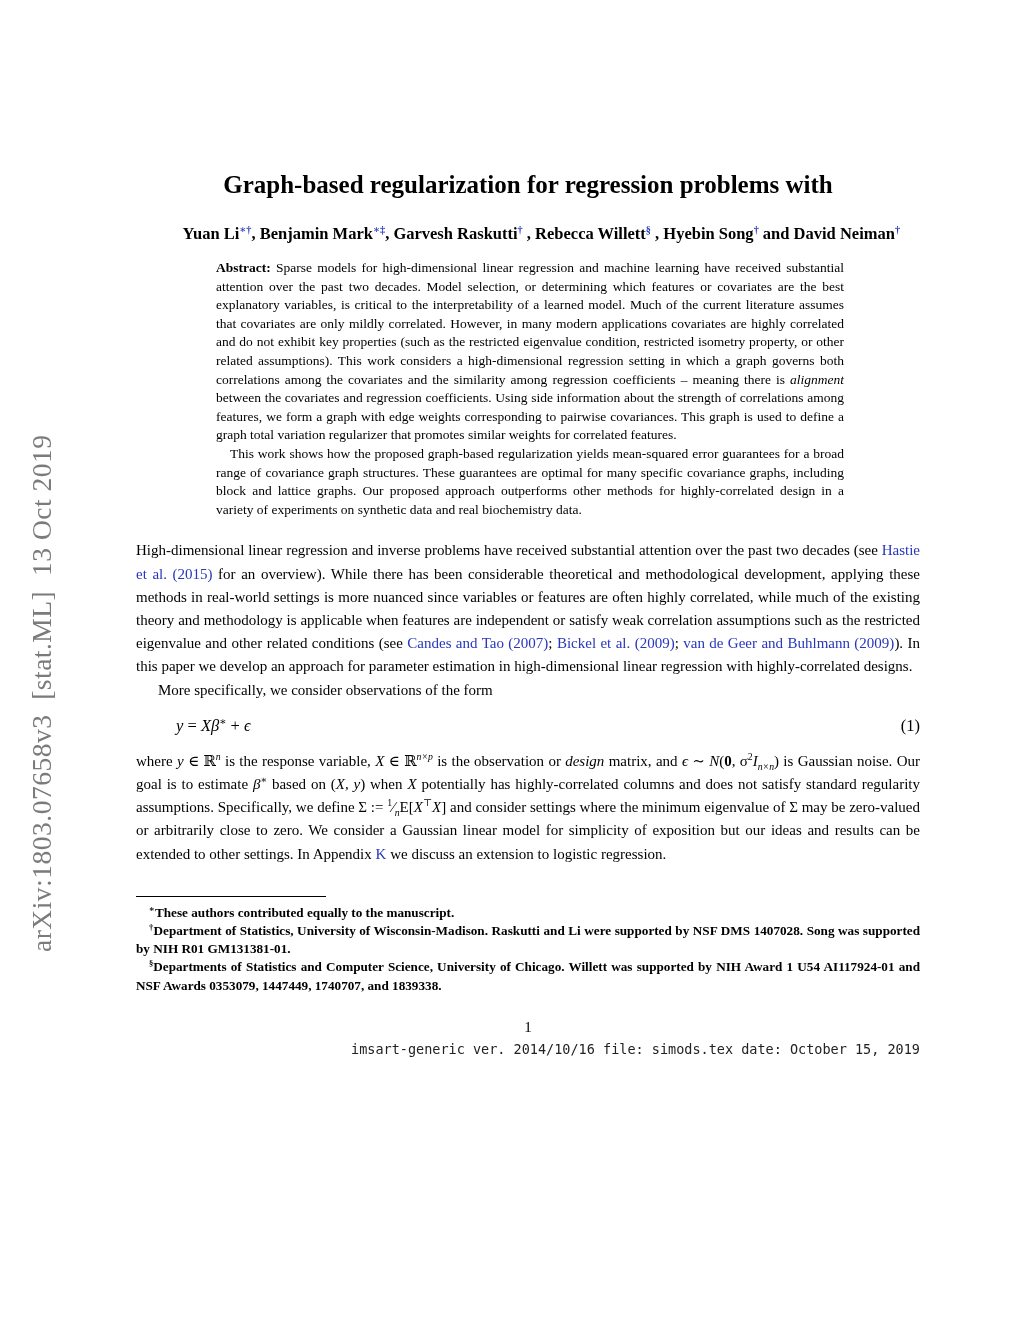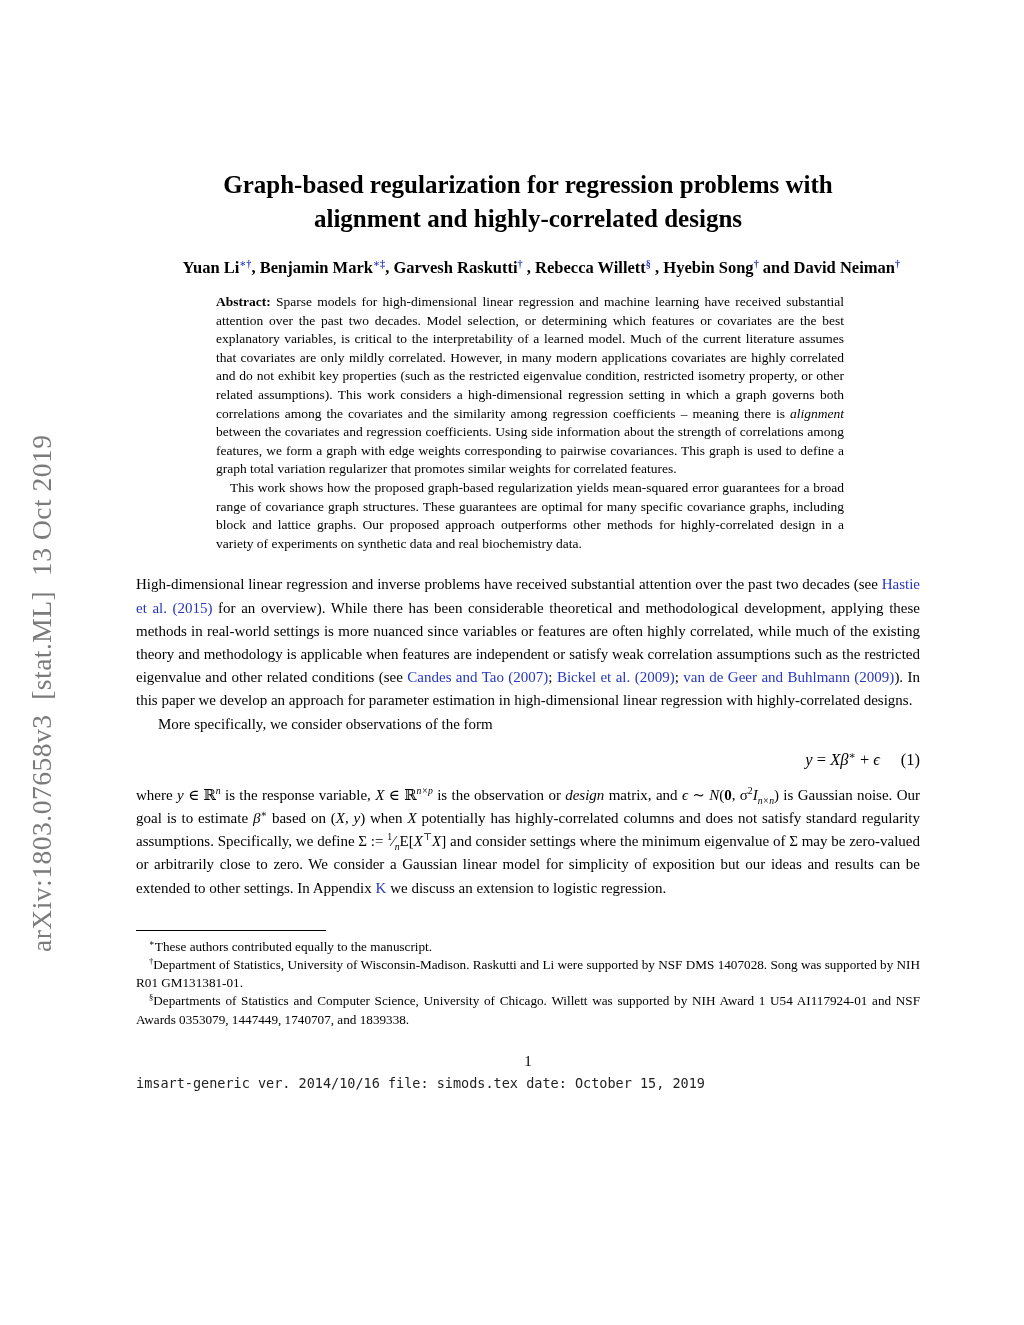--- a/index.html
+++ b/index.html
@@ -42,33 +42,33 @@
   }
   .body-par{
     margin-top:0;font-size:15px;line-height:23.2px;text-align:justify;
   }
   .body-par.first{margin-top:20px;}
   .body-par.indent{text-indent:22px;}
   .equation{
     display:flex;align-items:center;
     margin:14px 0;font-size:16.5px;
   }
-  .eq-body{flex:1;text-align:right;}
+  .eq-body{flex:1;text-align:left;}
   .eq-num{width:40px;text-align:right;}
   .footnote-rule{
     margin-top:30px;width:190px;height:0;
     border-top:1px solid #000;
   }
   .footnotes{
     margin-top:7px;font-size:13.2px;line-height:18.2px;text-align:justify;
   }
-  .footnotes p{text-indent:13px;}
+  .footnotes p{text-indent:13px;font-weight:bold;}
   .page-number{margin-top:24px;text-align:center;font-size:15px;}
   .colophon{
-    margin-top:5px;text-align:left;
+    margin-top:5px;text-align:right;
     font-family:"DejaVu Sans Mono","Liberation Mono",monospace;
     font-size:13.5px;color:#222;
   }
   
   .run-b{font-weight:bold;}
   .run-i{font-style:italic;}
   .run-math{font-style:italic;}
   .run-link{color:var(--link);}
   .run-sup{vertical-align:super;font-size:65%;line-height:0;}
   .run-sub{vertical-align:sub;font-size:65%;line-height:0;}
@@ -80,21 +80,20 @@
 <div class="page">
 
   <div class="watermark">
     <span>arXiv:1803.07658v3&nbsp;&nbsp;[stat.ML]&nbsp;&nbsp;13 Oct 2019</span>
   </div>
 
   <div class="content">
 
     <h1 class="title">
       <span>Graph-based regularization for regression problems with</span><br>
-      <span>alignment and highly-correlated designs</span>
     </h1>
 
     <div class="authors"><span>Yuan Li</span><span class="run-suplink">∗†</span><span>, Benjamin Mark</span><span class="run-suplink">∗‡</span><span>, Garvesh Raskutti</span><span class="run-suplink">†</span><span> , Rebecca Willett</span><span class="run-suplink">§</span><span> , Hyebin Song</span><span class="run-suplink">†</span><span> and David Neiman</span><span class="run-suplink">†</span></div>
 
     <div class="abstract">
       <p><span class="run-b">Abstract: </span><span>Sparse models for high-dimensional linear regression and machine learning have received substantial attention over the past two decades. Model selection, or determining which features or covariates are the best explanatory variables, is critical to the interpretability of a learned model. Much of the current literature assumes that covariates are only mildly correlated. However, in many modern applications covariates are highly correlated and do not exhibit key properties (such as the restricted eigenvalue condition, restricted isometry property, or other related assumptions). This work considers a high-dimensional regression setting in which a graph governs both correlations among the covariates and the similarity among regression coefficients – meaning there is </span><span class="run-i">alignment</span><span> between the covariates and regression coefficients. Using side information about the strength of correlations among features, we form a graph with edge weights corresponding to pairwise covariances. This graph is used to define a graph total variation regularizer that promotes similar weights for correlated features.</span></p>
       <p><span>This work shows how the proposed graph-based regularization yields mean-squared error guarantees for a broad range of covariance graph structures. These guarantees are optimal for many specific covariance graphs, including block and lattice graphs. Our proposed approach outperforms other methods for highly-correlated design in a variety of experiments on synthetic data and real biochemistry data.</span></p>
     </div>
 
 

